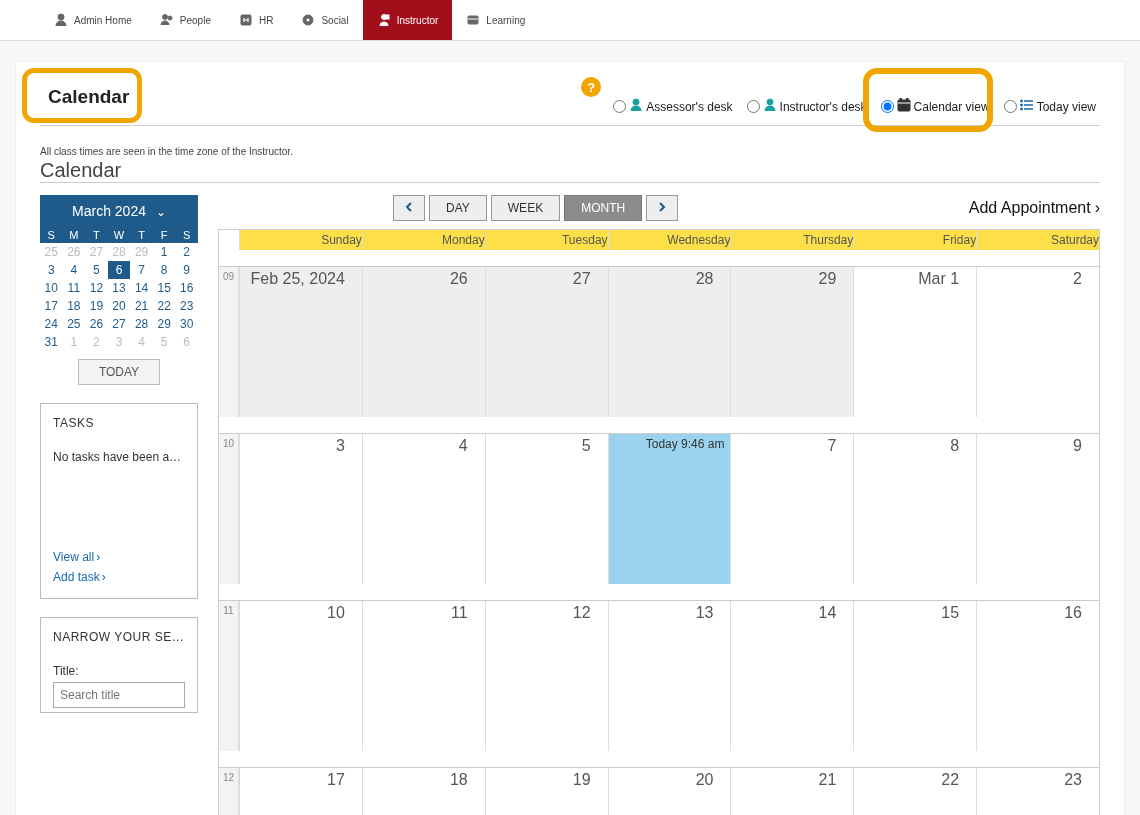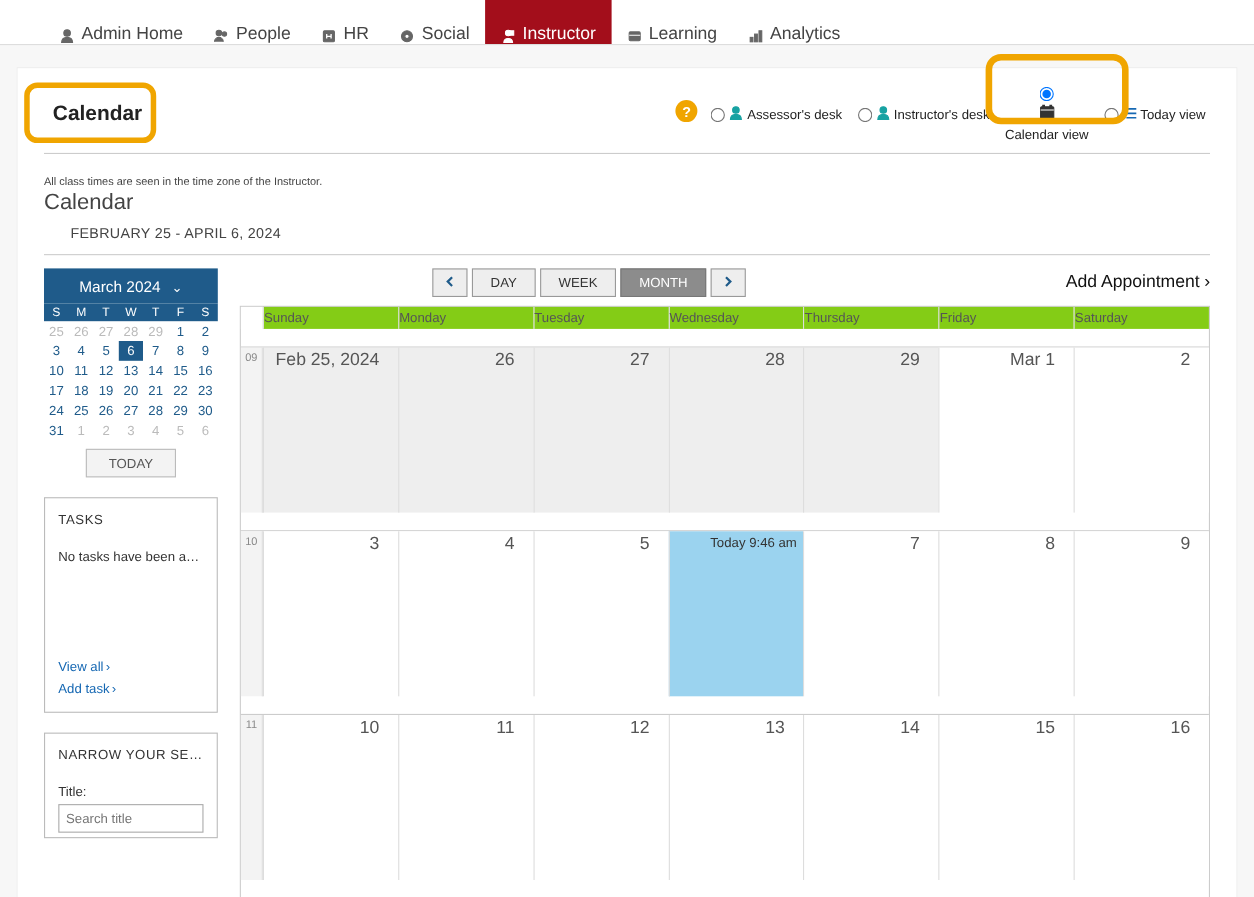--- a/index.html
+++ b/index.html
@@ -1,17 +1,17 @@
 <!DOCTYPE html>
 <html><head>
 <meta charset="utf-8">
 <style>
   html,body{margin:0;padding:0;font-family:Arial,Helvetica,sans-serif;background:#f7f7f7;color:#333;font-size:13px;}
   .top-nav{background:#fff;border-bottom:1px solid #ddd;display:flex;align-items:center;padding:0 40px;height:40px;}
-  .top-nav .nav-item{display:flex;align-items:flex-end;gap:6px;padding:0 14px;height:40px;font-size:16px;color:#444;cursor:pointer;}
+  .top-nav .nav-item{display:flex;align-items:center;gap:6px;padding:0 14px;height:40px;font-size:10px;color:#444;cursor:pointer;}
   .top-nav .nav-item.active{background:#a30e1b;color:#fff;}
   .nav-icon{width:14px;height:14px;display:inline-block;}
   .page{background:#fff;margin:20px 15px 0 15px;padding:15px 24px 20px 24px;border:1px solid #eee;min-height:760px;}
   .page-head{display:flex;align-items:center;justify-content:space-between;border-bottom:1px solid #ccc;padding-bottom:8px;}
   .title-wrap{position:relative;}
   .page-title{font-size:19px;font-weight:bold;color:#222;padding:4px 8px;}
   .highlight-box{border:5px solid #f0a500;border-radius:12px;position:absolute;pointer-events:none;}
   .hb-title{top:-14px;left:-18px;width:110px;height:45px;}
   .hb-view{border:6px solid #f0a500;border-radius:14px;}
   .view-toggles{display:flex;align-items:center;gap:6px;font-size:12px;color:#222;}
@@ -45,21 +45,21 @@
   
   .cal-toolbar{display:flex;align-items:center;justify-content:space-between;margin-bottom:8px;}
   .cal-tool-center{display:flex;gap:4px;margin-left:175px;}
   .seg-btn{border:1px solid #999;background:#eee;font-size:12px;padding:5px 16px;color:#333;cursor:pointer;}
   .seg-btn.arrow{padding:5px 10px;background:#eee;}
   .seg-btn.active{background:#8c8c8c;color:#fff;border-color:#777;}
   .arrow svg{width:10px;height:10px;}
   .add-appt{font-size:16px;color:#111;cursor:pointer;display:flex;align-items:center;gap:4px;font-weight:500;}
   .big-cal{border:1px solid #ccc;}
   .dow-row{display:grid;grid-template-columns:20px repeat(7,1fr);}
-  .dow-row .dow{border-left:1px solid #ddd;text-align:left;font-size:12px;color:#555;padding:3px 0;background:#84cc16;}
+  .dow-row .dow{border-left:1px solid #ddd;text-align:right;font-size:12px;color:#555;padding:3px 0;background:#fde047;}
   .dow-row .wk{background:#fff;}
   .week-row{display:grid;grid-template-columns:20px repeat(7,1fr);height:150px;border-top:1px solid #ccc;margin-top:16px;}
   .week-row.short{height:60px;}
   .wk-num{font-size:10px;color:#888;background:#f3f3f3;border-right:1px solid #ddd;padding:4px 2px;text-align:center;}
   .day-cell{border-left:1px solid #ddd;position:relative;font-size:12px;color:#555;background:#fff;}
   .day-cell.dim{background:#eee;}
   .day-cell.today{background:#9bd3ef;}
   .day-label{position:absolute;top:3px;right:17px;font-size:16px;}
   .today-label{position:absolute;top:3px;right:6px;font-size:12px;color:#333;}
   .chev{display:inline-block;}
@@ -105,28 +105,20 @@
         <rect x="9" y="2" width="3" height="4"></rect>
       </svg>
       <span>Instructor</span>
     </div>
     <div class="nav-item">
       <svg class="nav-icon" viewBox="0 0 14 14" fill="#666" stroke="#666">
         <rect x="2" y="3" width="10" height="8" rx="1"></rect>
         <path d="M2 6h10" stroke="#fff"></path>
       </svg>
       <span>Learning</span>
-    </div>
-    <div class="nav-item">
-      <svg class="nav-icon" viewBox="0 0 14 14" fill="#666" stroke="#666">
-        <rect x="2" y="8" width="2.5" height="4"></rect>
-        <rect x="6" y="5" width="2.5" height="7"></rect>
-        <rect x="10" y="2" width="2.5" height="10"></rect>
-      </svg>
-      <span>Analytics</span>
     </div>
   </div>
 
 <div class="page">
   <div class="page-head">
     <div class="title-wrap">
       <div class="highlight-box hb-title"></div>
       <div class="page-title">Calendar</div>
     </div>
     <div class="view-wrap">
@@ -141,21 +133,21 @@
             <span>Assessor's desk</span>
           </label>
           <label class="view-opt">
             <input type="radio" name="view" style="">
             <span><svg class="nav-icon" viewBox="0 0 14 14" fill="#17a2a2" stroke="#17a2a2">
                 <circle cx="7" cy="4" r="3"></circle>
                 <path d="M2 13c0-3 2-5 5-5s5 2 5 5"></path>
               </svg></span>
             <span>Instructor's desk</span>
           </label>
-          <label class="view-opt" style="position: relative; flex-direction: column;">
+          <label class="view-opt" style="position: relative;">
             <div class="highlight-box hb-view" style="top: -28px; left: -14px; width: 118px; height: 52px;"></div>
             <input type="radio" name="view" checked="" style="">
             <span><svg class="nav-icon" viewBox="0 0 14 14" fill="#333" stroke="#333">
                 <rect x="1" y="2" width="12" height="11" rx="1"></rect>
                 <path d="M1 5h12" stroke="#fff"></path>
                 <rect x="3" y="0.5" width="1.5" height="3"></rect>
                 <rect x="9.5" y="0.5" width="1.5" height="3"></rect>
               </svg></span>
             <span>Calendar view</span>
           </label>
@@ -168,21 +160,20 @@
                 <circle cx="1.5" cy="11" r="1"></circle>
               </svg></span>
             <span>Today view</span>
           </label>
         </div>
     </div>
   </div>
 
   <div class="note">All class times are seen in the time zone of the Instructor.</div>
   <div class="subhead">Calendar</div>
-  <div class="range">FEBRUARY 25 - APRIL 6, 2024</div>
   <div class="divider"></div>
 
   <div class="body-row">
 
     <div class="left-col">
       <div>
         <div class="mini-head">
           <span>March 2024</span>
           <span class="chev">⌄</span>
         </div>

